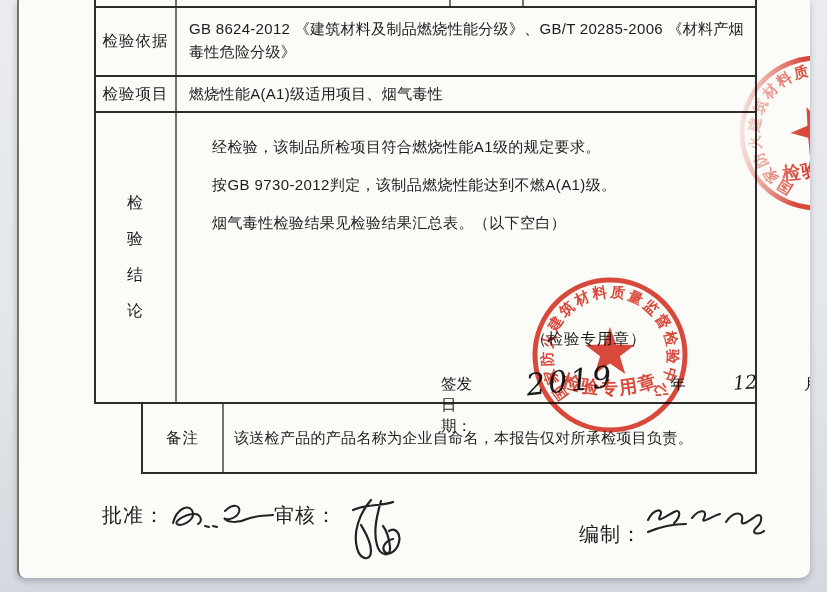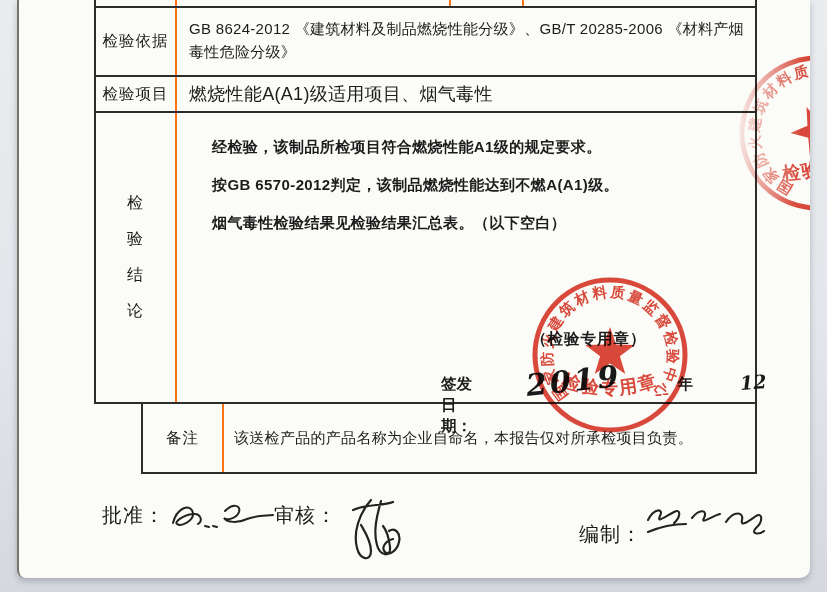--- a/index.html
+++ b/index.html
@@ -13,36 +13,36 @@
     background:#fbfbf8;
     border-left:2px solid #75756c;
     border-radius:0 0 10px 8px;
     overflow:hidden;
     box-shadow:0 3px 6px rgba(40,50,70,.28);
     color:#1c1c1c;
   }
   
   .tbl { position:absolute; left:75px; top:0; width:663px; }
   .tr { display:flex; border-left:2px solid #2d2d2a; border-right:2px solid #2d2d2a; border-bottom:2px solid #2d2d2a; }
-  .td { border-right:2px solid #f97316; }
+  .td { border-right:2px solid #737373; }
   .td:last-child { border-right:none; flex:1; }
   .tr-stub { height:8px; }
   .stub-c1 { width:81px; } .stub-c2 { width:274px; } .stub-c3 { width:73px; }
   .tr-basis { height:69px; }
   .tr-items { height:36px; }
   .tr-concl { height:291px; }
   .tr-remarks { height:70px;margin-left:47px; }
   .lab {
     width:81px; display:flex; align-items:center; justify-content:center;
     font-size:15.5px; letter-spacing:1px; flex:none;
   }
   .lab-vert { flex-direction:column; gap:15px; font-size:16px; }
   .cell-basis { padding:9px 10px 0 12px; font-size:15px; line-height:23px; letter-spacing:.3px; }
-  .cell-items { display:flex; align-items:center; padding-left:12px; font-size:18px; letter-spacing:.3px; }
-  .cell-concl { position:relative; font-size:15px;font-weight:bold; }
+  .cell-items { display:flex; align-items:center; padding-left:12px; font-size:15px; letter-spacing:.3px; }
+  .cell-concl { position:relative; font-size:15px; }
   .concl-lines { position:absolute; left:35px; top:15px; line-height:38px; letter-spacing:.4px; }
   .seal-caption { position:absolute; left:354px; top:216px; font-size:15.5px; letter-spacing:1px; }
   .date-line { position:absolute; left:264px; top:248px; display:flex; align-items:baseline; font-size:15.5px;gap:46px; }
   .hw { font-family:"DejaVu Serif","Liberation Serif",serif; font-style:italic; color:#191919; }
   .hw-year { font-size:30px; letter-spacing:3px; display:inline-block; transform:rotate(-6deg); margin:0 10px 0 8px; position:relative; top:2px; }
   .hw-sm { font-size:19px; display:inline-block; transform:rotate(-4deg); margin:0 1px; }
   .cell-remarks { display:flex; align-items:center; padding-left:10px; font-size:15px; letter-spacing:.3px; }
   
   .stamp { position:absolute; mix-blend-mode:multiply; opacity:.92; }
   .stamp-main { left:511px; top:275px; }
@@ -88,21 +88,21 @@
       <div class="tr tr-concl">
         <div class="td lab lab-vert">
           <span>检</span>
           <span>验</span>
           <span>结</span>
           <span>论</span>
         </div>
         <div class="td cell-concl">
           <div class="concl-lines">
             <div>经检验，该制品所检项目符合燃烧性能A1级的规定要求。</div>
-            <div>按GB 6570-2012判定，该制品燃烧性能达到不燃A(A1)级。</div>
+            <div>按GB 9730-2012判定，该制品燃烧性能达到不燃A(A1)级。</div>
             <div>烟气毒性检验结果见检验结果汇总表。（以下空白）</div>
           </div>
           <div class="seal-caption">（检验专用章）</div>
           <div class="date-line">
             <span>签发日期：</span>
             <span class="hw hw-year">2019</span>
             <span>年</span>
             <span class="hw hw-sm">12</span>
             <span>月</span>
             <span class="hw hw-sm">02</span>

